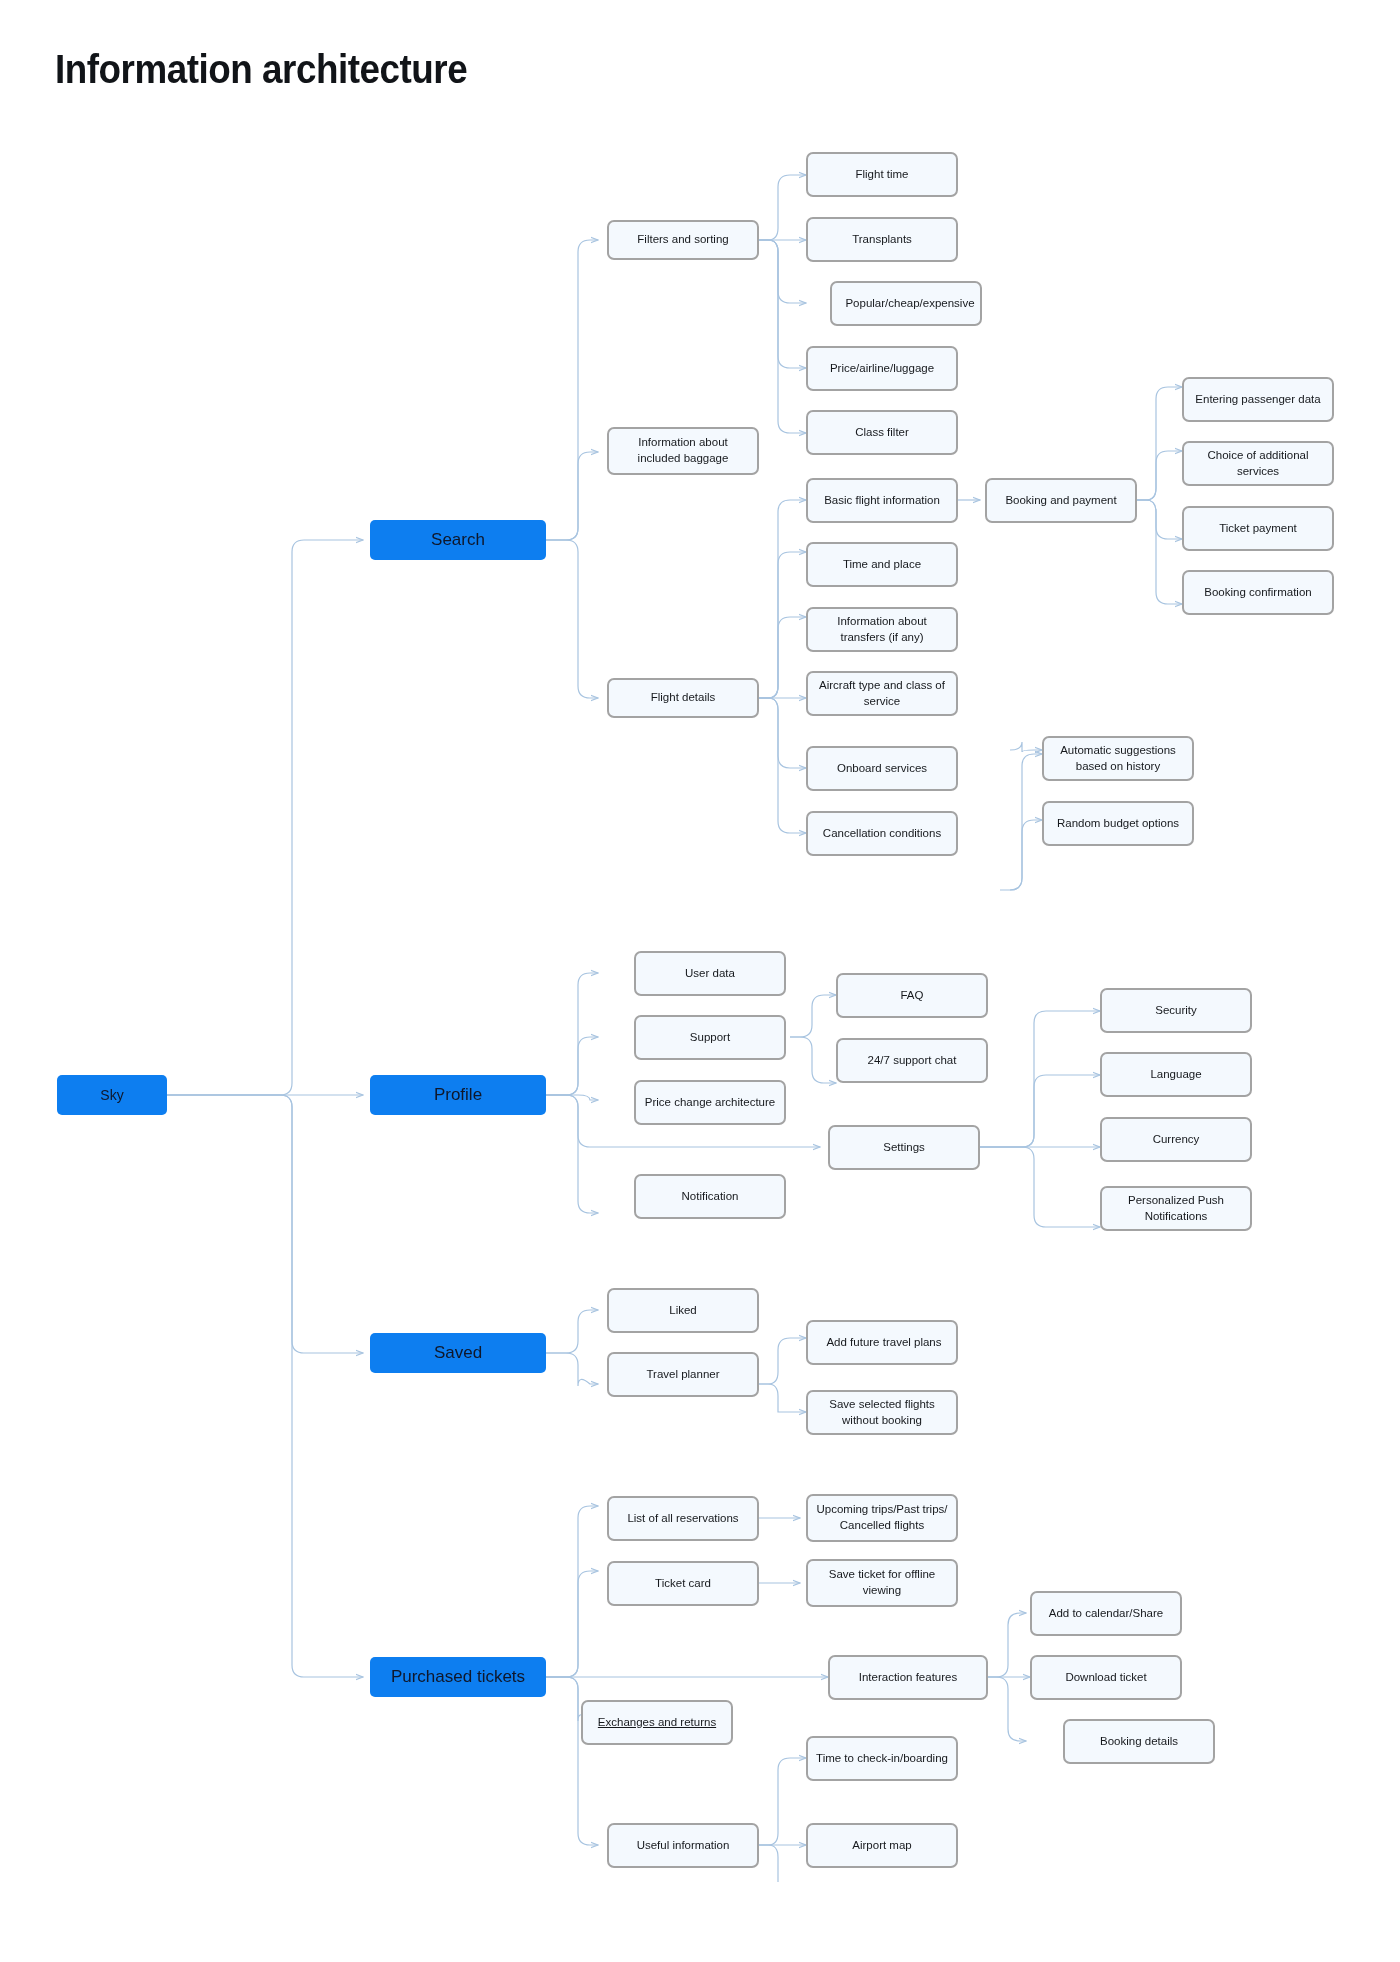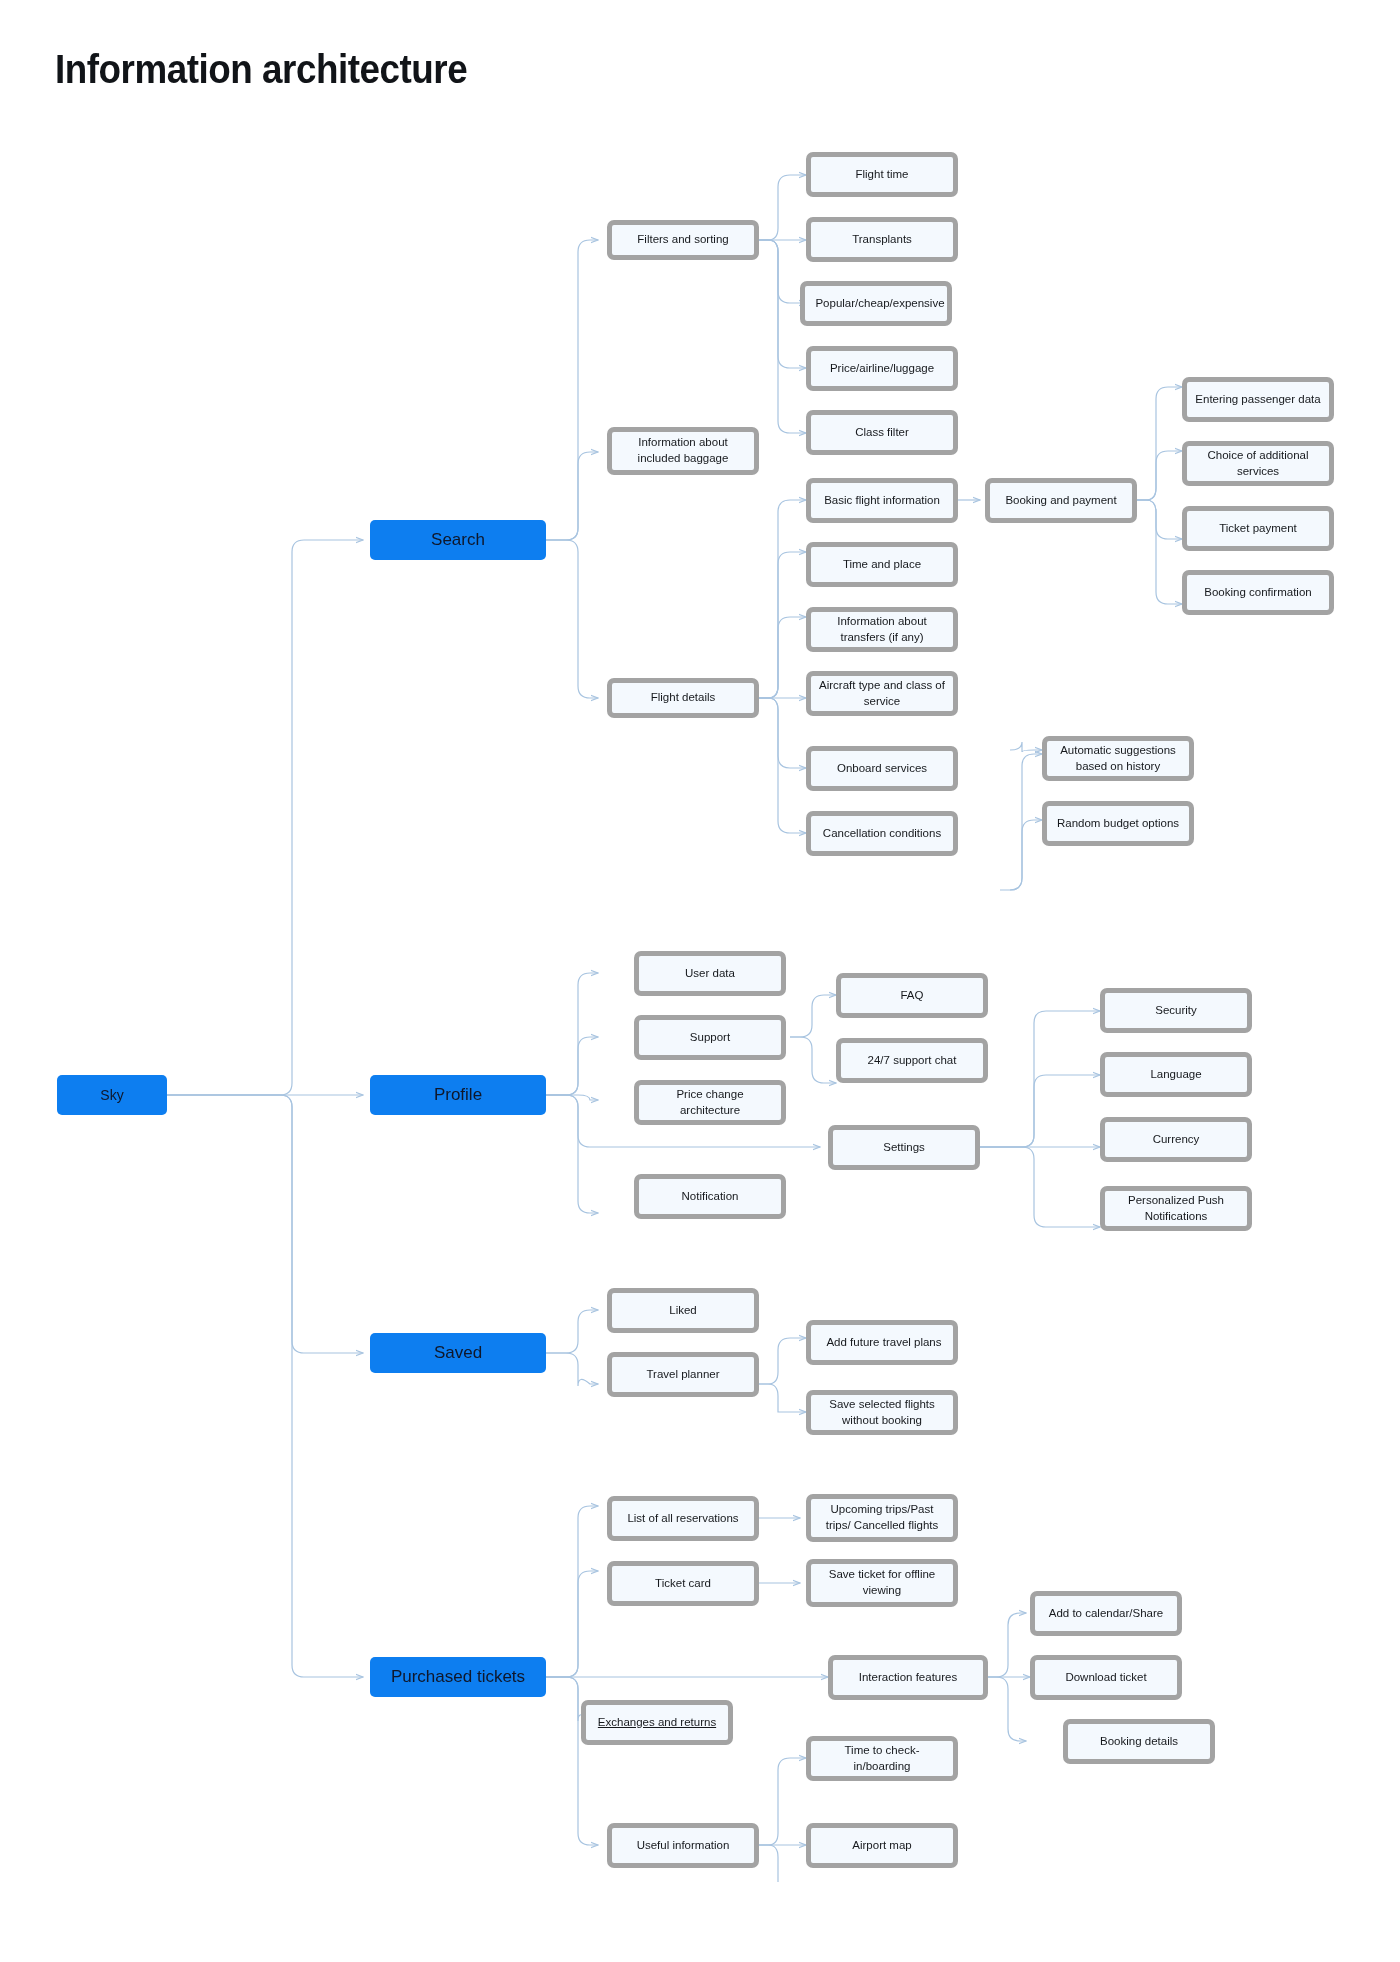--- a/index.html
+++ b/index.html
@@ -20,21 +20,21 @@
     transform:scaleX(0.92);transform-origin:left center;
   }
   #links{position:absolute;left:0;top:0;width:1400px;height:1962px;pointer-events:none;}
   .node{
     position:absolute;
     box-sizing:border-box;
     display:flex;align-items:center;justify-content:center;
     text-align:center;
     border-radius:7px;
     background:#f4f9fe;
-    border:5px solid #a3a3a3;
+    border:2px solid #a3a3a3;
     color:#16191d;
     font-size:11.5px;
     line-height:1.35;
     padding:4px 8px;
   }
   .node.lvl1{
     background:#0d7ef0;
     border:none;
     color:#0f172a;
     font-size:17px;
@@ -143,21 +143,21 @@
   <div class="node lvl1" style="left:370px;top:1075px;width:176px;height:40px;">Profile</div>
   <div class="node lvl1" style="left:370px;top:1333px;width:176px;height:40px;">Saved</div>
   <div class="node lvl1" style="left:370px;top:1657px;width:176px;height:40px;">Purchased tickets</div>
 
   <div class="node" style="left:607px;top:220px;width:152px;height:40px;">Filters and sorting</div>
   <div class="node" style="left:607px;top:427px;width:152px;height:48px;">Information about included baggage</div>
   <div class="node" style="left:607px;top:678px;width:152px;height:40px;">Flight details</div>
 
   <div class="node" style="left:806px;top:152px;width:152px;height:45px;">Flight time</div>
   <div class="node" style="left:806px;top:217px;width:152px;height:45px;">Transplants</div>
-  <div class="node" style="left:800px;top:281px;width:152px;height:45px;padding-left:16px;">Popular/cheap/expensive</div>
+  <div class="node" style="left:830px;top:281px;width:152px;height:45px;padding-left:16px;">Popular/cheap/expensive</div>
   <div class="node" style="left:806px;top:346px;width:152px;height:45px;">Price/airline/luggage</div>
   <div class="node" style="left:806px;top:410px;width:152px;height:45px;">Class filter</div>
 
   <div class="node" style="left:806px;top:478px;width:152px;height:45px;">Basic flight information</div>
   <div class="node" style="left:806px;top:542px;width:152px;height:45px;">Time and place</div>
   <div class="node" style="left:806px;top:607px;width:152px;height:45px;">Information about transfers (if any)</div>
   <div class="node" style="left:806px;top:671px;width:152px;height:45px;">Aircraft type and class of service</div>
   <div class="node" style="left:806px;top:746px;width:152px;height:45px;">Onboard services</div>
   <div class="node" style="left:806px;top:811px;width:152px;height:45px;">Cancellation conditions</div>
 

